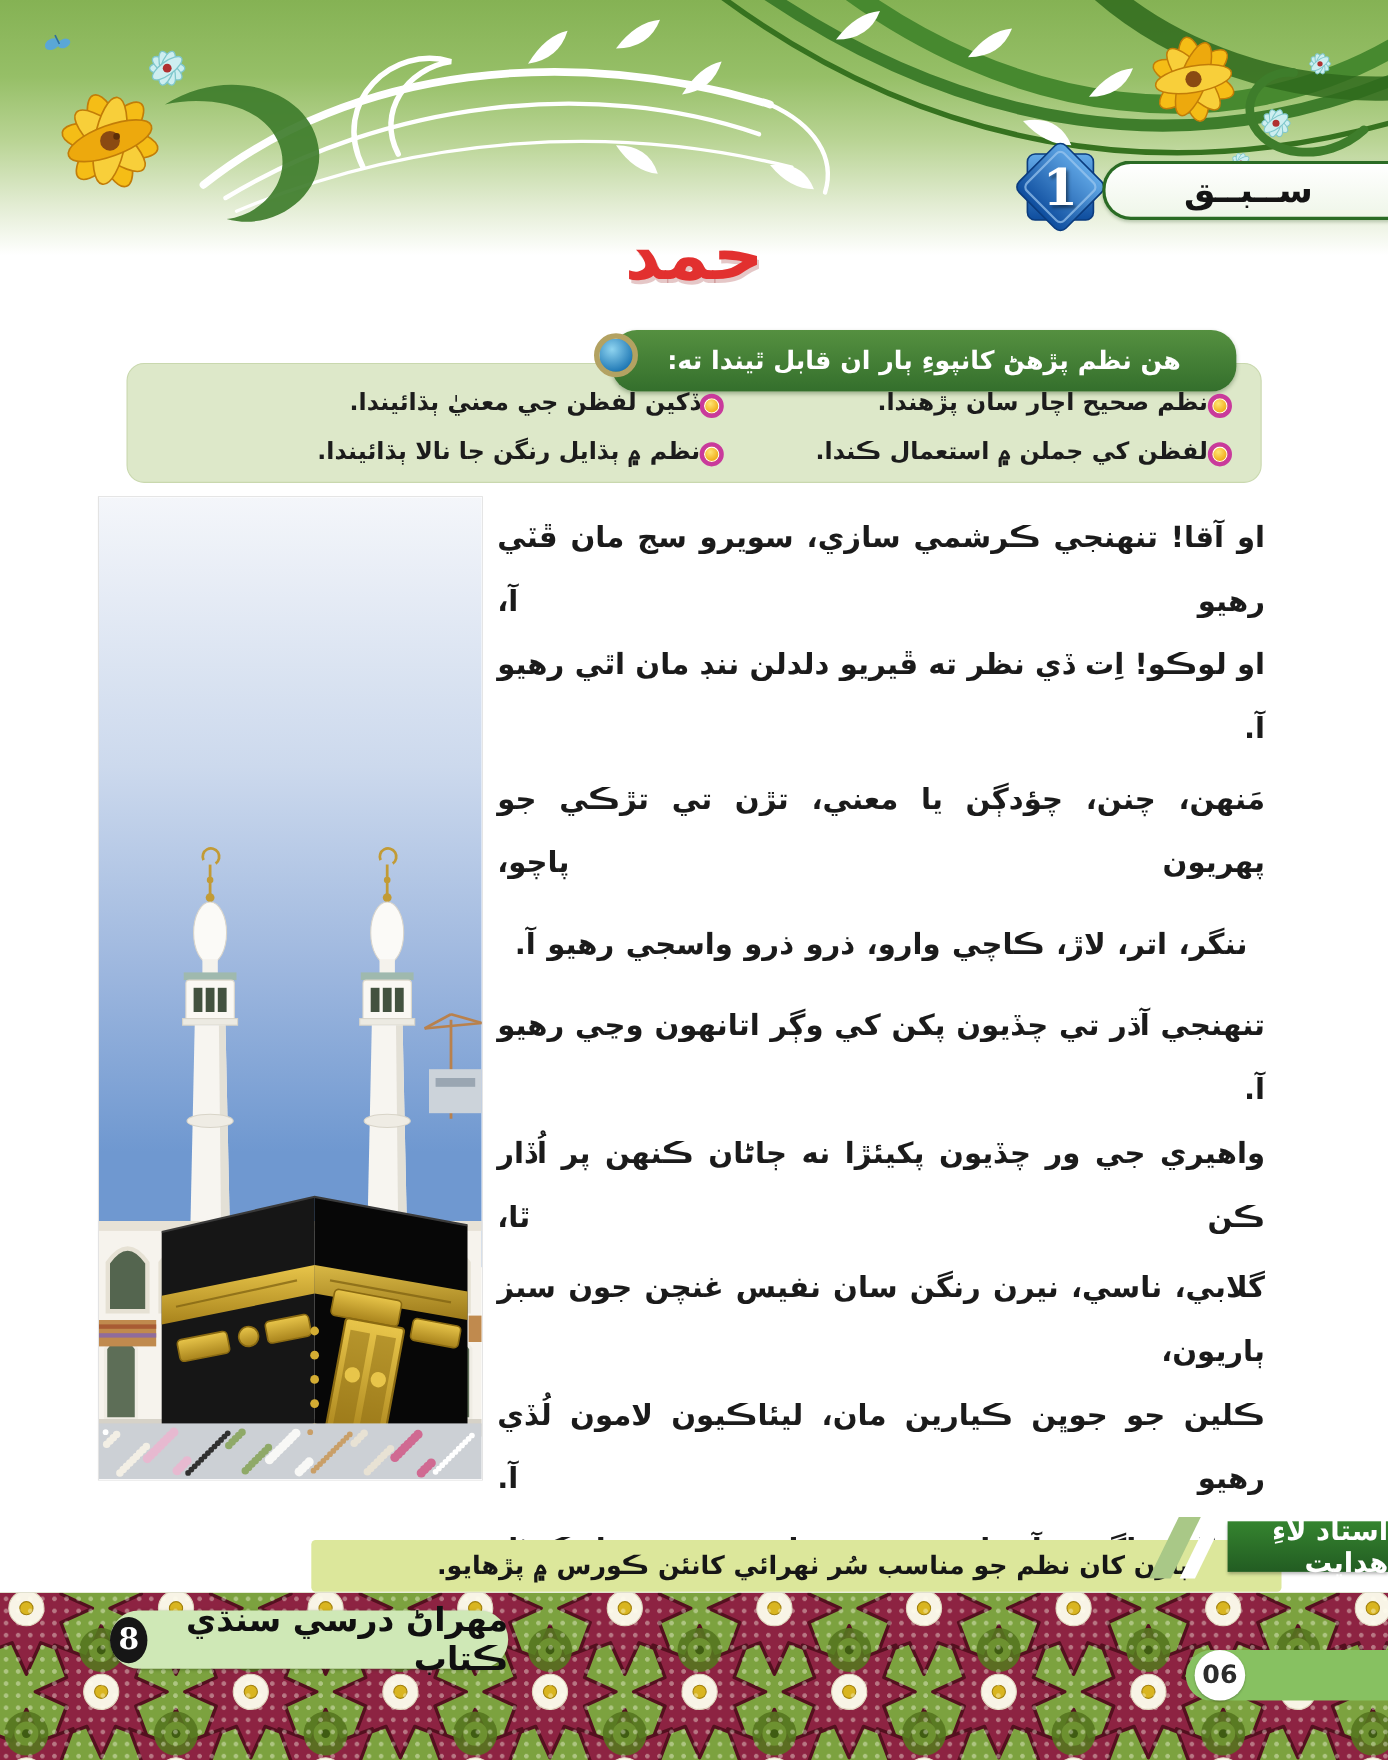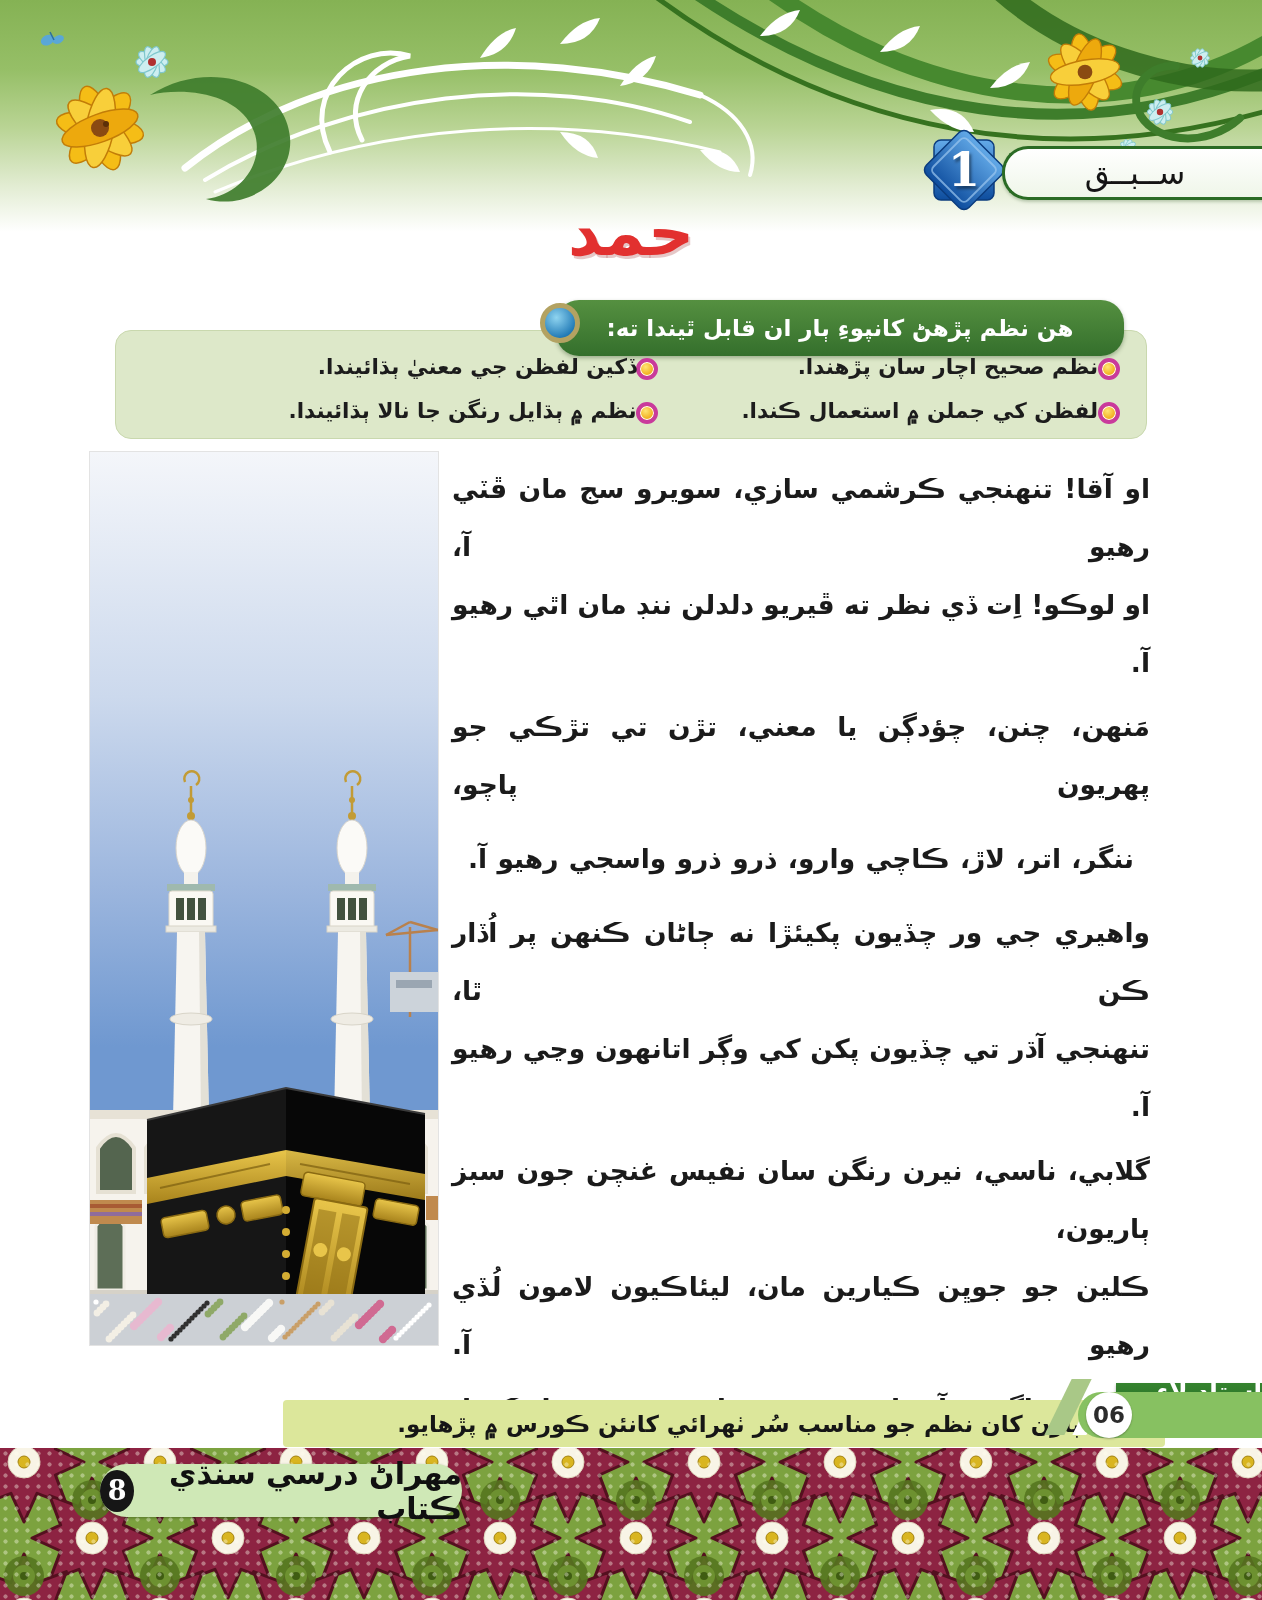--- a/index.html
+++ b/index.html
@@ -13,21 +13,21 @@
   .header svg{position:absolute;left:0;top:0;}
 
   
   .badge-star{left:920px;top:126px;width:88px;height:88px;}
   .badge-star .num{position:absolute;inset:0;display:flex;align-items:center;justify-content:center;
     color:#fff;font-family:"DejaVu Serif",serif;font-weight:bold;font-size:46px;
     text-shadow:2px 3px 3px rgba(0,0,0,.45);}
   .lesson-pill{left:1002px;top:146px;width:260px;height:48px;background:linear-gradient(#ffffff,#eff6e9);
     border:3px solid #2a6b24;border-right:none;border-radius:26px 0 0 26px;
     display:flex;align-items:center;justify-content:center;box-shadow:0 2px 3px rgba(40,80,30,.25);}
-  .lesson-pill span{font-size:32px;font-weight:normal;color:#141414;}
+  .lesson-pill span{font-size:32px;font-weight:bold;color:#141414;}
 
   
   .page-title{left:0;top:196px;width:1262px;text-align:center;font-size:64px;font-weight:bold;
     color:#e2302f;text-shadow:2px 3px 0 rgba(150,30,30,.25);}
 
   
   .objectives{left:115px;top:330px;width:1030px;height:107px;background:#dde8c9;
     border:1px solid #c9d8ae;border-radius:16px;}
   .obj-pill{position:absolute;left:440px;top:-31px;width:568px;height:56px;border-radius:23px;
     background:linear-gradient(#559040,#346f2c);display:flex;align-items:center;justify-content:center;
@@ -69,21 +69,21 @@
   .pattern::after{content:"";position:absolute;inset:0;
     background-image:radial-gradient(rgba(255,255,238,.38) 1.8px,rgba(255,255,238,0) 2.4px);
     background-size:11px 11px;}
   .book-pill{left:100px;top:1464px;width:362px;height:53px;border-radius:27px;background:#cfe8b6;
     display:flex;direction:rtl;align-items:center;justify-content:center;gap:12px;
     box-shadow:0 1px 3px rgba(30,50,10,.4);}
   .book-pill .bt{font-size:30px;font-weight:bold;color:#101010;}
   .book-num{width:42px;height:42px;border-radius:50%;background:#161616;color:#fff;
     display:flex;align-items:center;justify-content:center;
     font-family:"DejaVu Serif",serif;font-size:27px;font-weight:bold;}
-  .pagenum-strip{left:1078px;top:1392px;width:184px;height:46px;background:#87c161;
+  .pagenum-strip{left:1078px;top:1500px;width:184px;height:46px;background:#87c161;
     border-radius:23px 0 0 23px;display:flex;direction:ltr;align-items:center;}
   .page-circle{width:46px;height:46px;margin-left:8px;border-radius:50%;background:#ffffff;
     display:flex;align-items:center;justify-content:center;font-size:23px;font-weight:bold;color:#2c2c2c;
     box-shadow:0 1px 2px rgba(0,0,0,.3);}
 </style>
 </head>
 <body>
 
 <div class="abs header">
   <svg width="1262" height="232" viewBox="0 0 1262 232">
@@ -465,22 +465,22 @@
 <div class="abs poem">
   <div class="stanza">
     <p class="line" style="margin:0">او آقا! تنهنجي ڪرشمي سازي، سويرو سج مان ڦٽي رهيو آ،</p>
     <p class="line" style="margin:0">او لوڪو! اِت ڏي نظر ته ڦيريو دلدلن ننڊ مان اٿي رهيو آ.</p>
   </div>
   <div class="stanza">
     <p class="line" style="margin:0">مَنهن، چنن، چؤدڳن يا معني، تڙن تي تڙڪي جو پهريون پاچو،</p>
     <p class="line" style="margin:16px">ننگر، اتر، لاڙ، ڪاچي وارو، ذرو ذرو واسجي رهيو آ.</p>
   </div>
   <div class="stanza">
+    <p class="line" style="margin:0">تنهنجي آڌر تي چڏيون پکن کي وڳر اتانهون وڃي رهيو آ.</p>
     <p class="line" style="margin:0">واهيري جي ور چڏيون پکيئڙا نه ڄاڻان ڪنهن پر اُڏار ڪن ٿا،</p>
-    <p class="line" style="margin:0">تنهنجي آڌر تي چڏيون پکن کي وڳر اتانهون وڃي رهيو آ.</p>
   </div>
   <div class="stanza">
     <p class="line" style="margin:0">گلابي، ناسي، نيرن رنگن سان نفيس غنچن جون سبز ٻاريون،</p>
     <p class="line" style="margin:0">ڪلين جو جوڀن ڪيارين مان، ليئاڪيون لامون لُڏي رهيو آ.</p>
   </div>
   <div class="stanza">
     <p class="line" style="margin:0">وشال ساگر ۽ آبشارن جي تيز لهرن تي روپا ڪرڻا،</p>
 
   </div>
 

